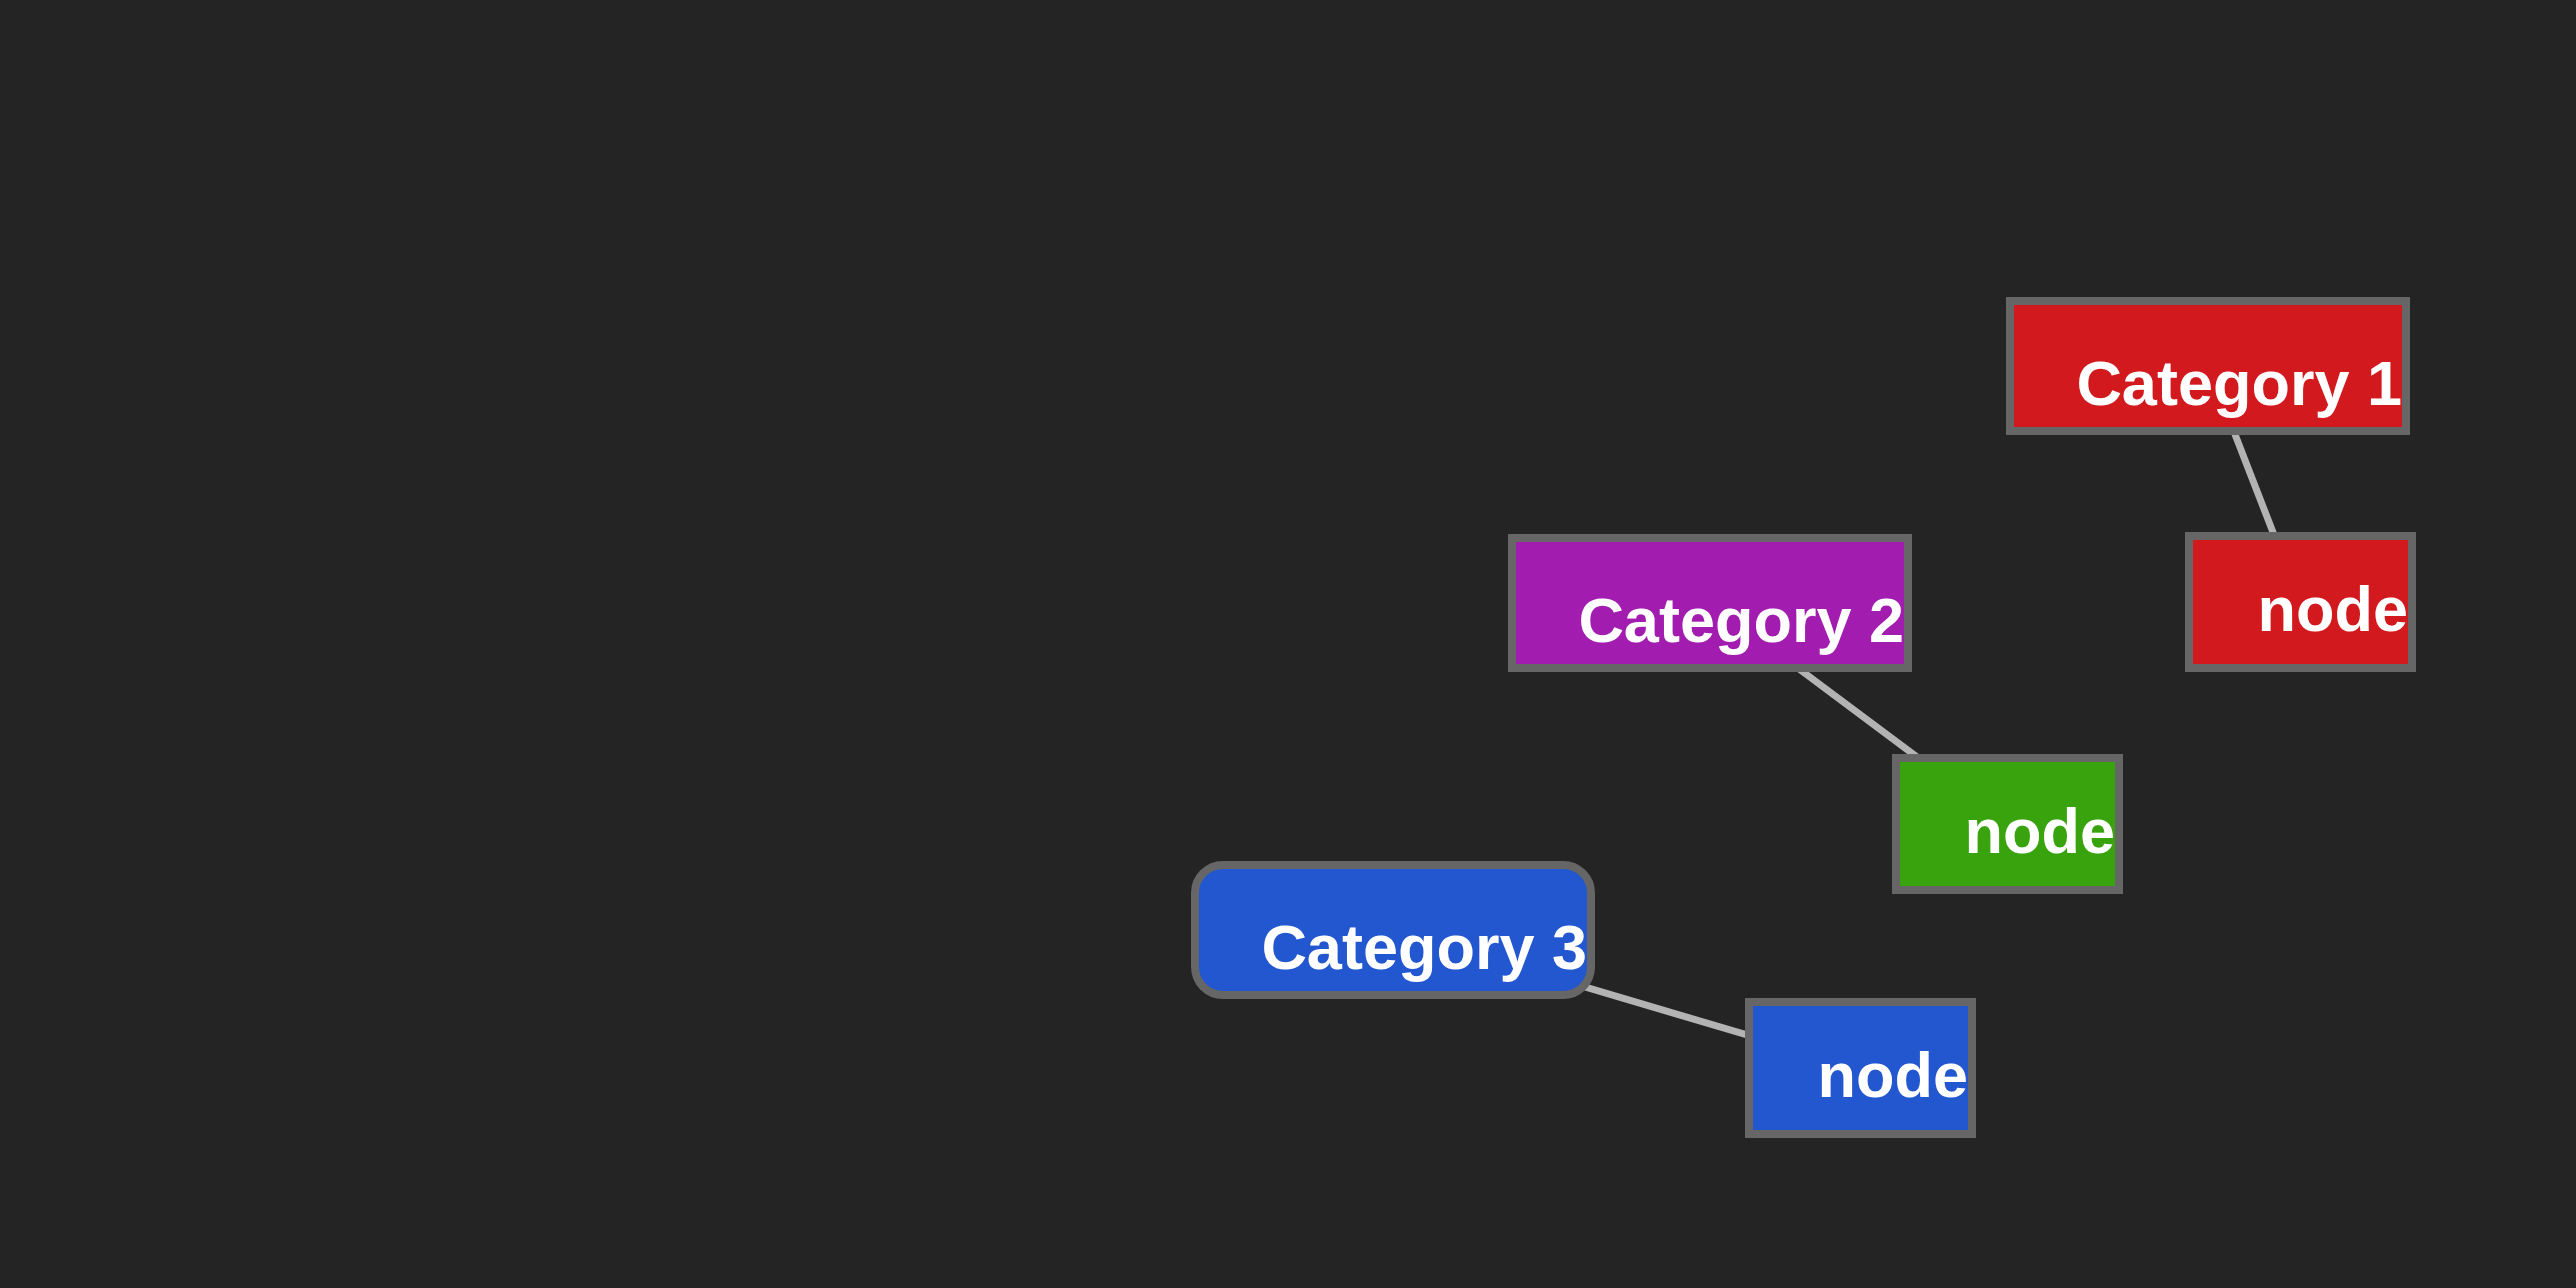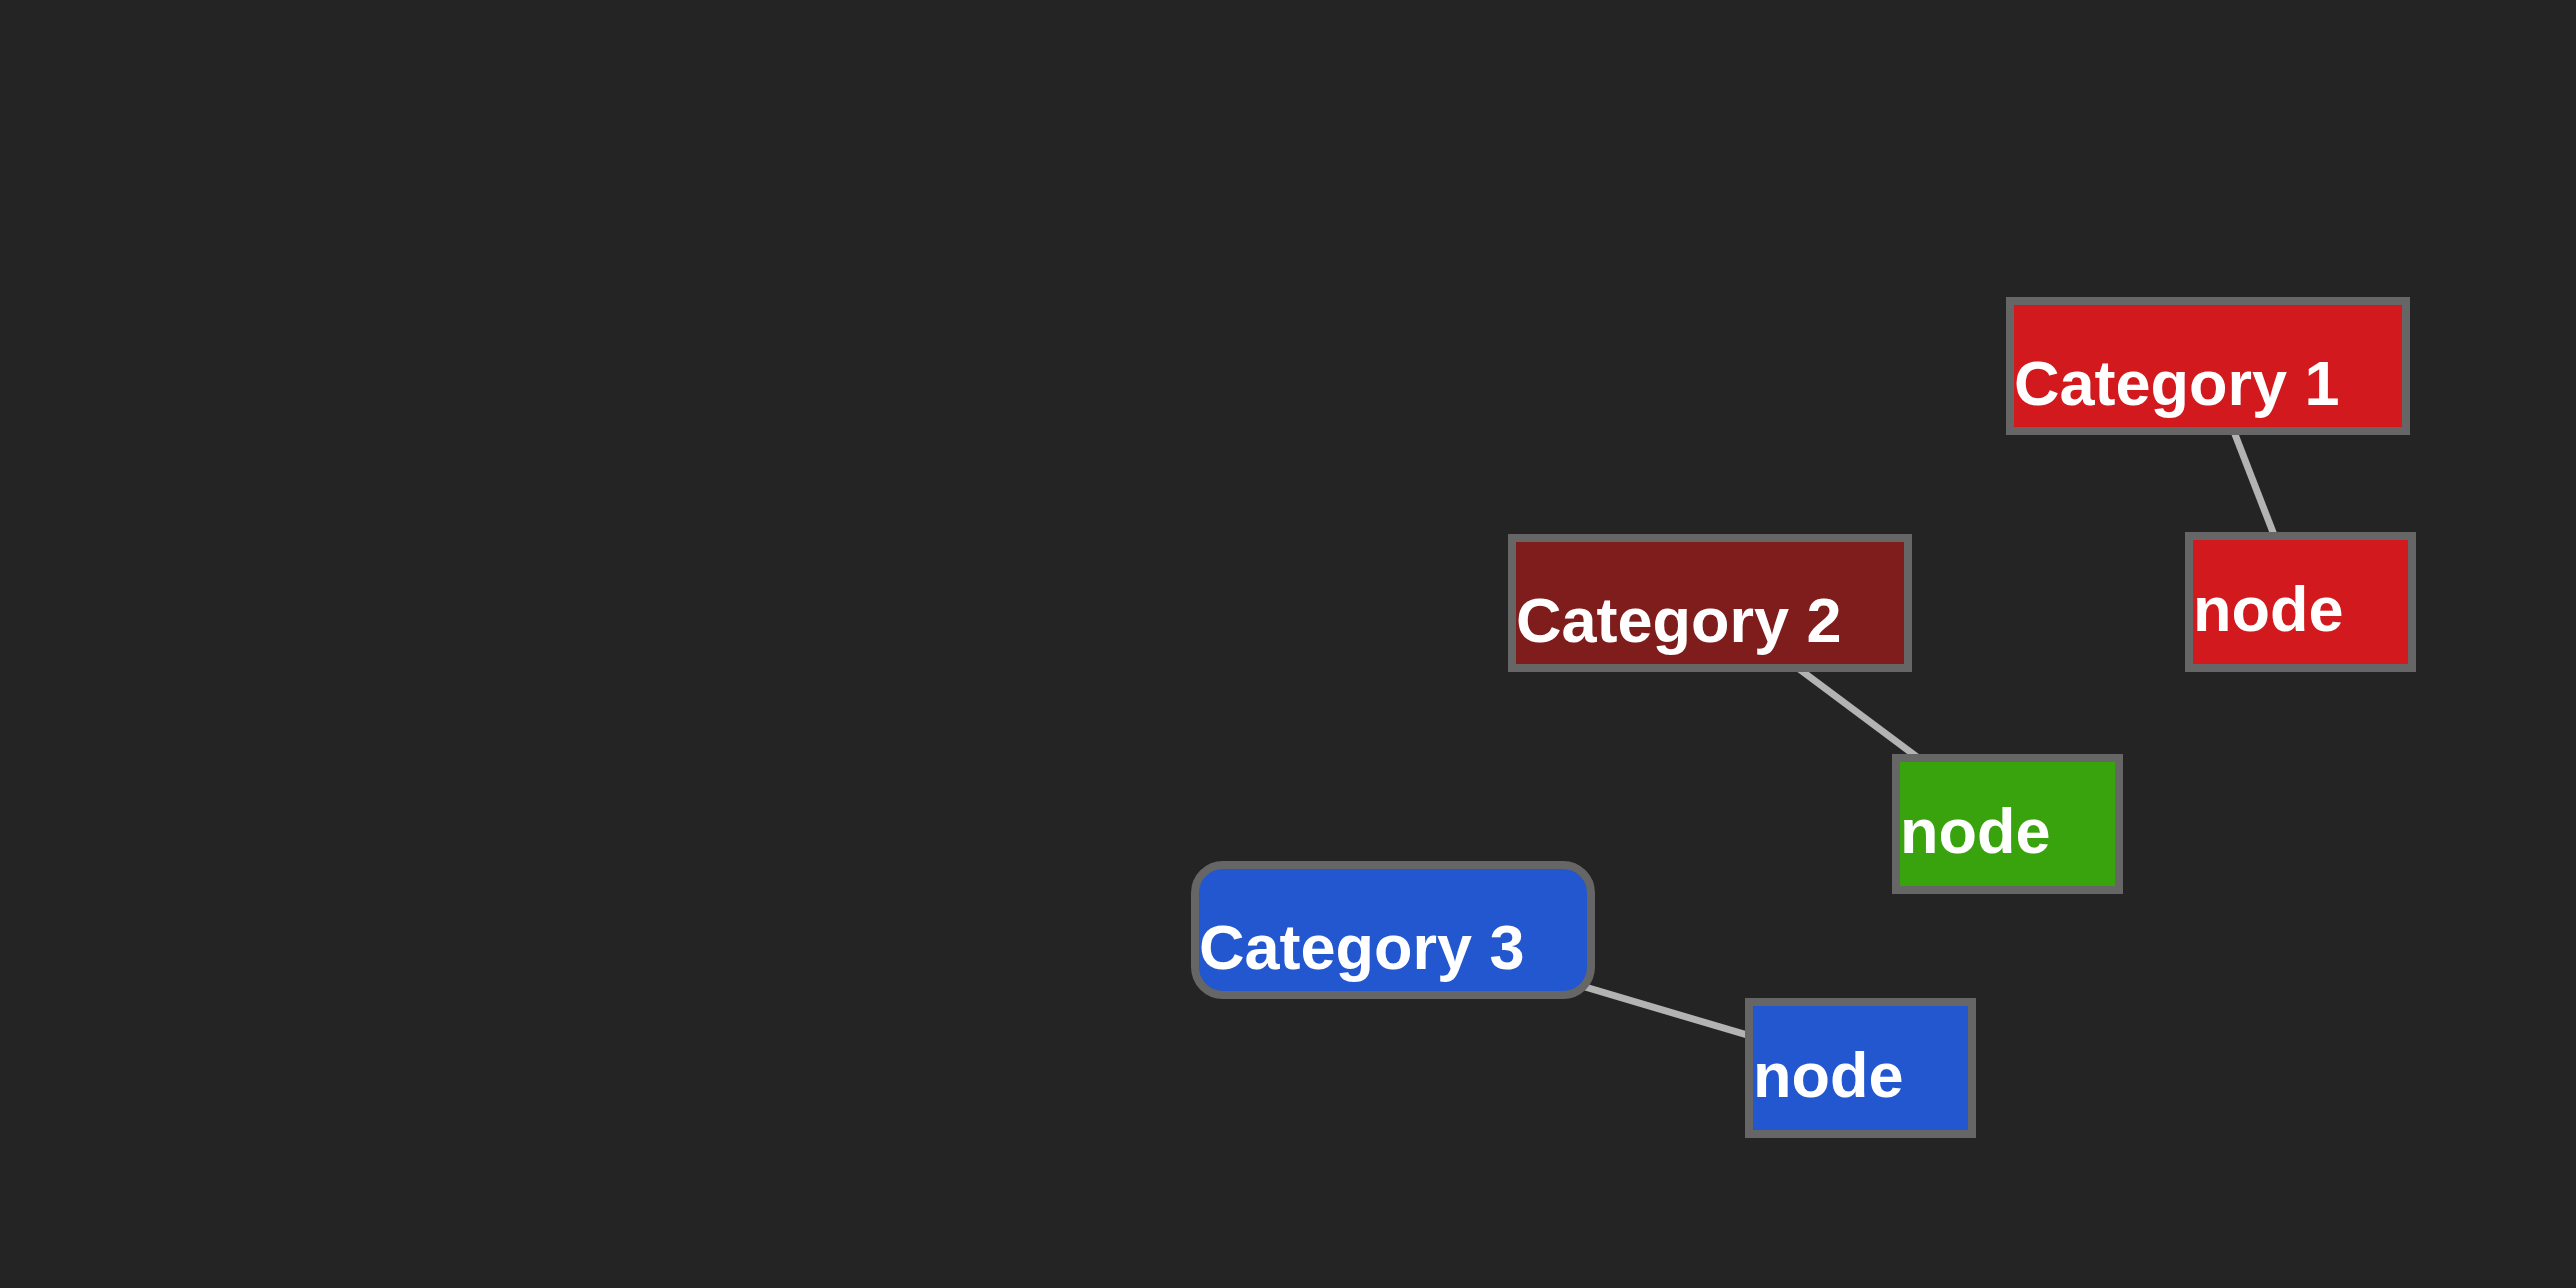--- a/index.html
+++ b/index.html
@@ -30,21 +30,21 @@
     left: 0;
     top: 0;
     width: 100%;
     height: 100%;
   }
   .graph-node {
     position: absolute;
     box-sizing: border-box;
     display: flex;
     align-items: center;
-    justify-content: flex-start;
+    justify-content: flex-end;
     border-style: solid;
   }
   .graph-node .node-label {
     font-weight: 700;
     font-size: 63px;
     line-height: 1;
     white-space: nowrap;
     letter-spacing: 0px;
   }
   .graph-node.category .node-label {
@@ -63,21 +63,21 @@
       <line x1="2461" y1="867" x2="2890" y2="1187" stroke="#b3b3b3" stroke-width="10"></line>
       <line x1="2005" y1="1339" x2="2678" y2="1538" stroke="#b3b3b3" stroke-width="10"></line>
     </svg>
   <div id="nodes-layer">
       <div class="graph-node category" style="left: 2006px; top: 297px; width: 404px; height: 138px; background: rgb(210, 25, 30); border-color: rgb(102, 102, 102); border-width: 8.3px;">
         <span class="node-label" style="color: rgb(255, 255, 255);">Category 1</span>
       </div>
       <div class="graph-node leaf" style="left: 2185px; top: 532px; width: 231px; height: 140px; background: rgb(210, 25, 30); border-color: rgb(102, 102, 102); border-width: 8.3px;">
         <span class="node-label" style="color: rgb(255, 255, 255);">node</span>
       </div>
-      <div class="graph-node category" style="left: 1508px; top: 534px; width: 404px; height: 138px; background: #7f1d1d; border-color: rgb(102, 102, 102); border-width: 8.3px;">
+      <div class="graph-node category" style="left: 1508px; top: 534px; width: 404px; height: 138px; background: #a21caf; border-color: rgb(102, 102, 102); border-width: 8.3px;">
         <span class="node-label" style="color: rgb(255, 255, 255);">Category 2</span>
       </div>
       <div class="graph-node leaf" style="left: 1892px; top: 754px; width: 231px; height: 140px; background: rgb(57, 163, 14); border-color: rgb(102, 102, 102); border-width: 8.3px;">
         <span class="node-label" style="color: rgb(255, 255, 255);">node</span>
       </div>
       <div class="graph-node category" style="left: 1191px; top: 861px; width: 404px; height: 138px; background: rgb(34, 87, 208); border-color: rgb(102, 102, 102); border-width: 8.3px; border-radius: 32px;">
         <span class="node-label" style="color: rgb(255, 255, 255);">Category 3</span>
       </div>
       <div class="graph-node leaf" style="left: 1745px; top: 998px; width: 231px; height: 140px; background: rgb(34, 87, 208); border-color: rgb(102, 102, 102); border-width: 8.3px;">
         <span class="node-label" style="color: rgb(255, 255, 255);">node</span>

